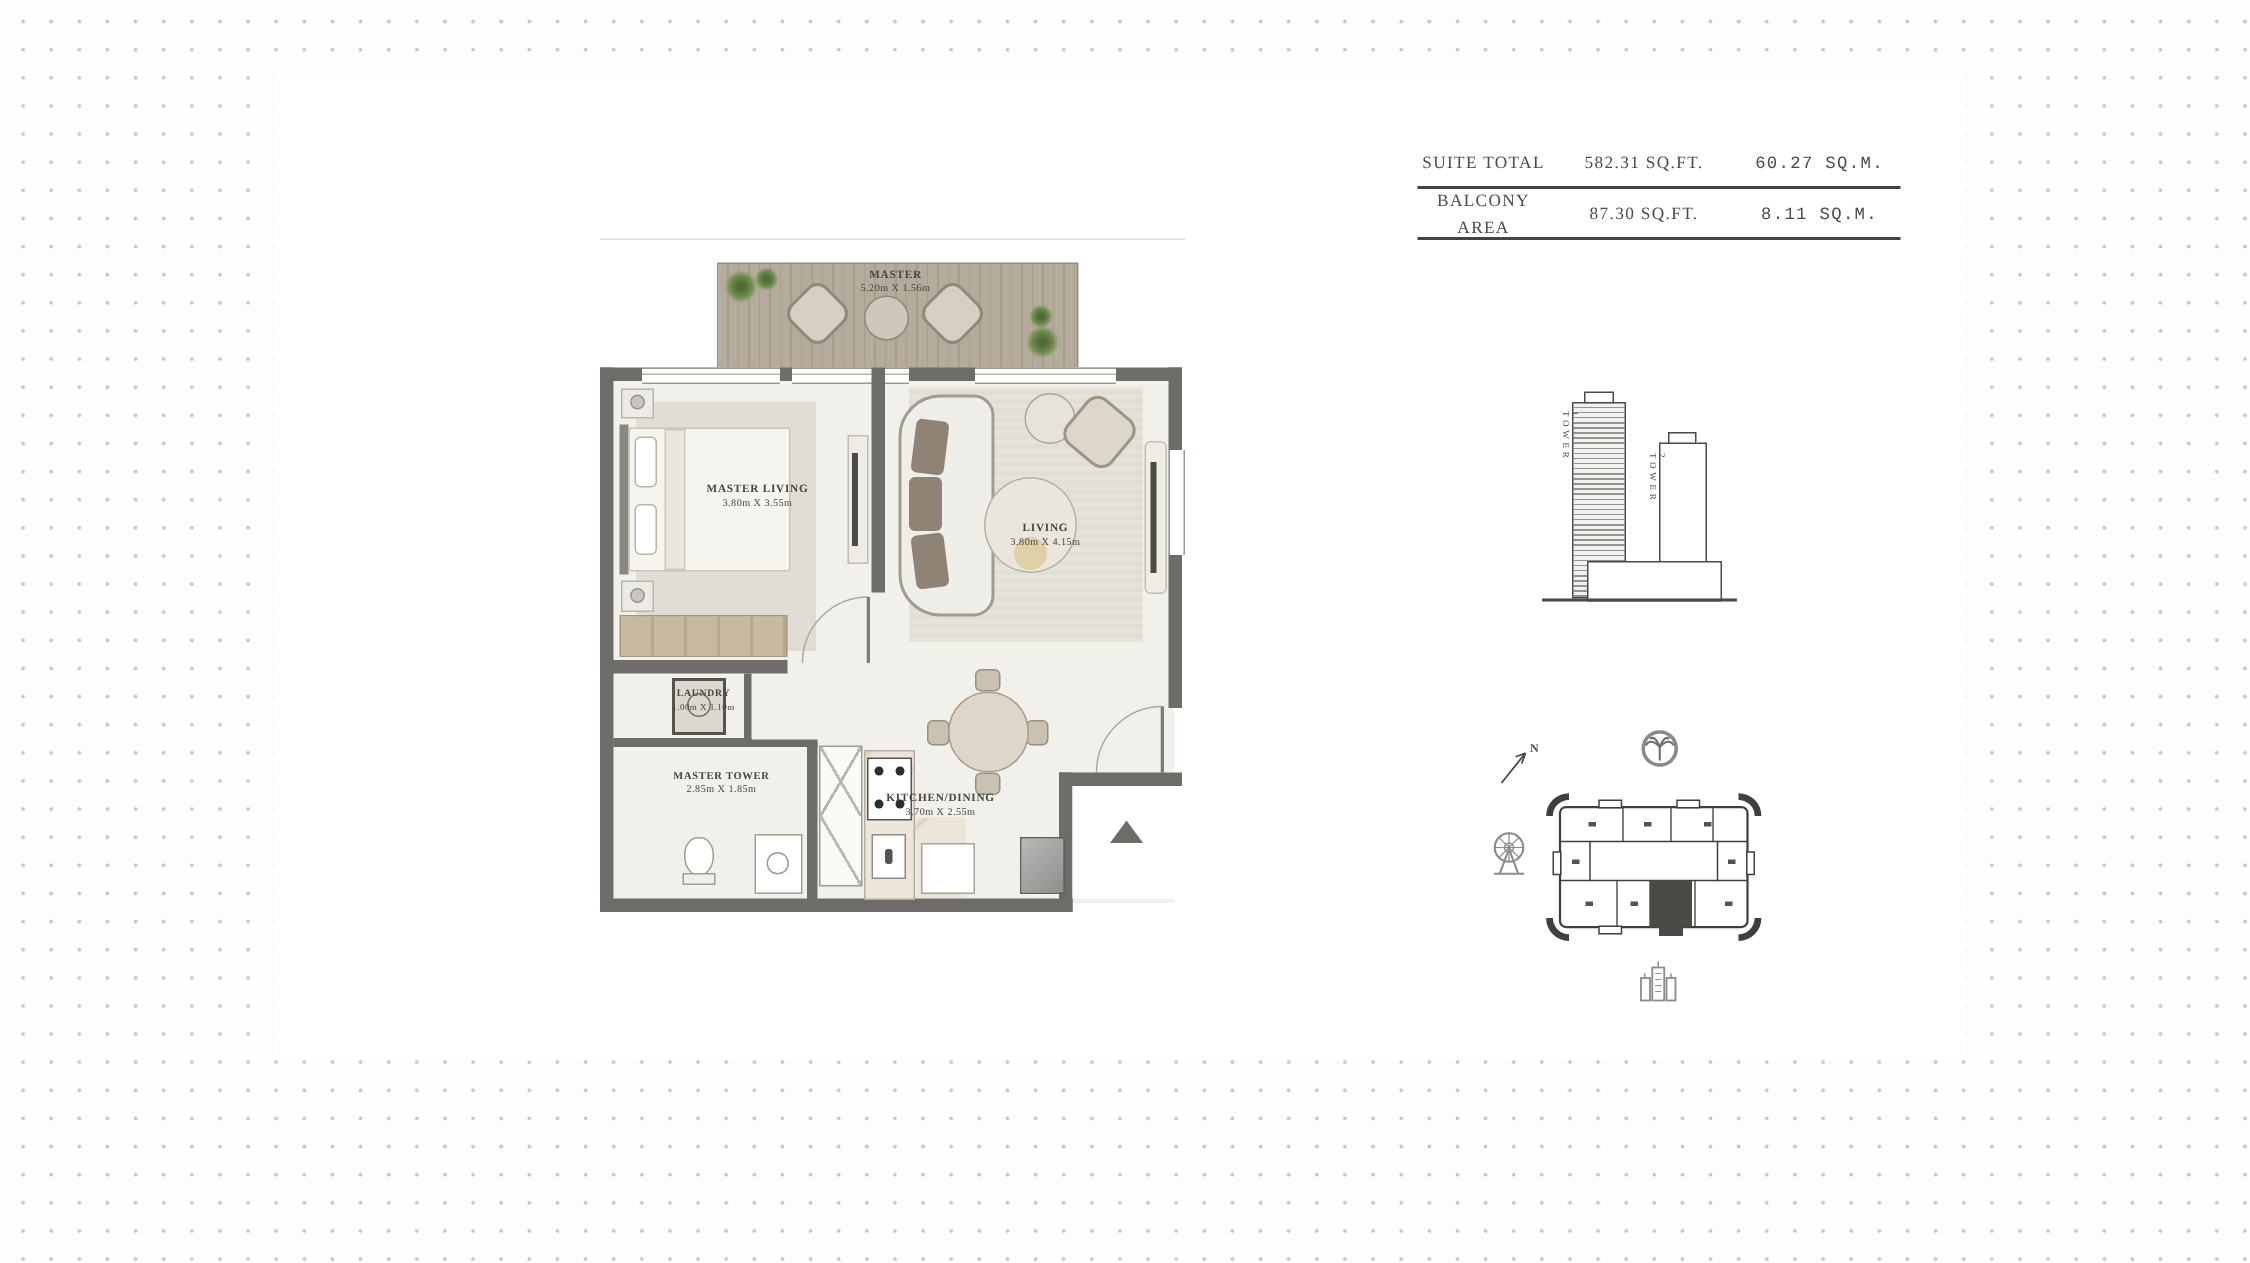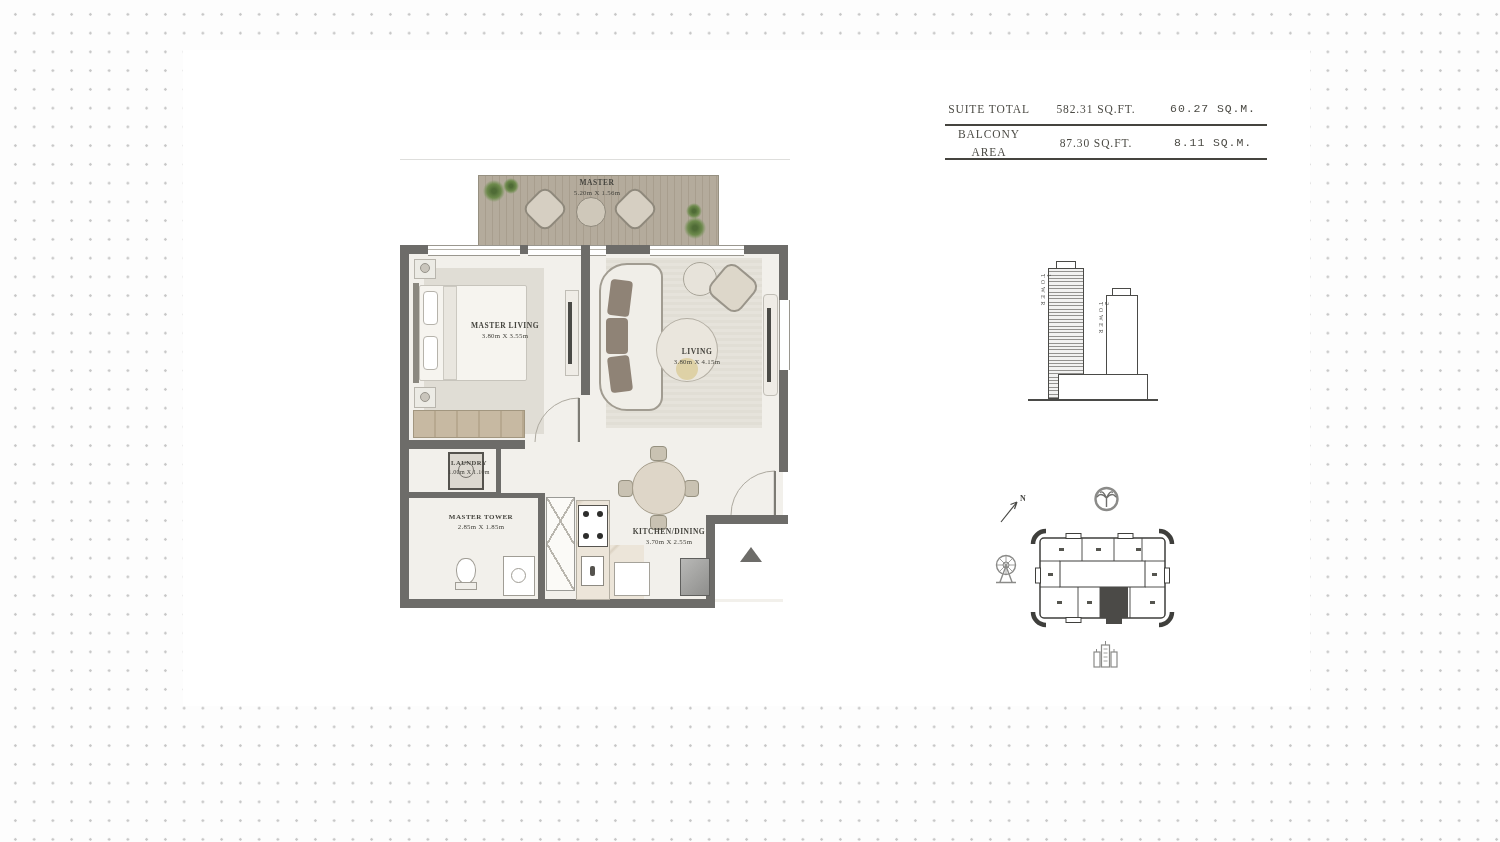--- a/index.html
+++ b/index.html
@@ -161,21 +161,21 @@
     <div class="furn" style="left:583px;top:511px;width:6px;height:6px;background:#2d2d2b;border-radius:50%;box-shadow:14px 0 0 #2d2d2b,0 22px 0 #2d2d2b,14px 22px 0 #2d2d2b;"></div>
     <div class="furn" style="left:581px;top:556px;width:23px;height:30px;background:#ffffff;border:1px solid #8d8a82;"></div>
     <div class="furn" style="left:590px;top:566px;width:5px;height:10px;background:#55534e;border-radius:2px;"></div>
     <div class="furn" style="left:614px;top:562px;width:36px;height:34px;background:#ffffff;border:1px solid #a5a29a;"></div>
     <div class="furn" style="left:680px;top:558px;width:30px;height:38px;background:linear-gradient(135deg,#b9b9b7,#8e8e8c);border:1px solid #5f5f5d;"></div>
     <div class="furn" style="left:650px;top:446px;width:17px;height:15px;background:#c9c2b2;border:1px solid #95907f;border-radius:4px;"></div>
     <div class="furn" style="left:650px;top:515px;width:17px;height:15px;background:#c9c2b2;border:1px solid #95907f;border-radius:4px;"></div>
     <div class="furn" style="left:618px;top:480px;width:15px;height:17px;background:#c9c2b2;border:1px solid #95907f;border-radius:4px;"></div>
     <div class="furn" style="left:684px;top:480px;width:15px;height:17px;background:#c9c2b2;border:1px solid #95907f;border-radius:4px;"></div>
     <div class="furn" style="left:632px;top:461px;width:54px;height:54px;background:#ded6c8;border:1px solid #a59d8b;border-radius:50%;"></div>
-    <div class="lbl" style="left:669px;top:527px;">
+    <div class="lbl" style="left:627px;top:527px;">
       <span>KITCHEN/DINING</span>
       <span class="dims">3.70m X 2.55m</span>
     </div>
   </div>
 
   <div class="abs atable">
     <div class="arow">
       <div class="c1"><span>SUITE TOTAL</span></div>
       <div class="c2"><span>582.31 SQ.FT.</span></div>
       <div class="c3"><span>60.27 SQ.M.</span></div>

